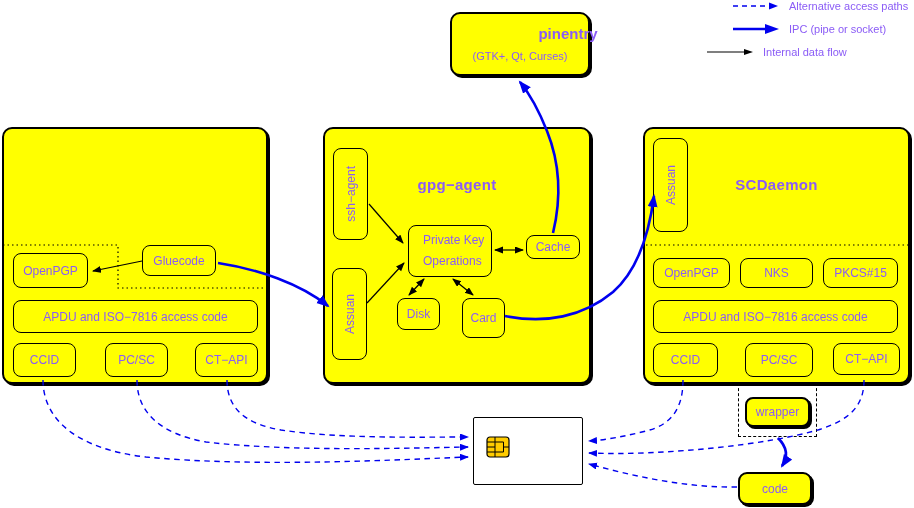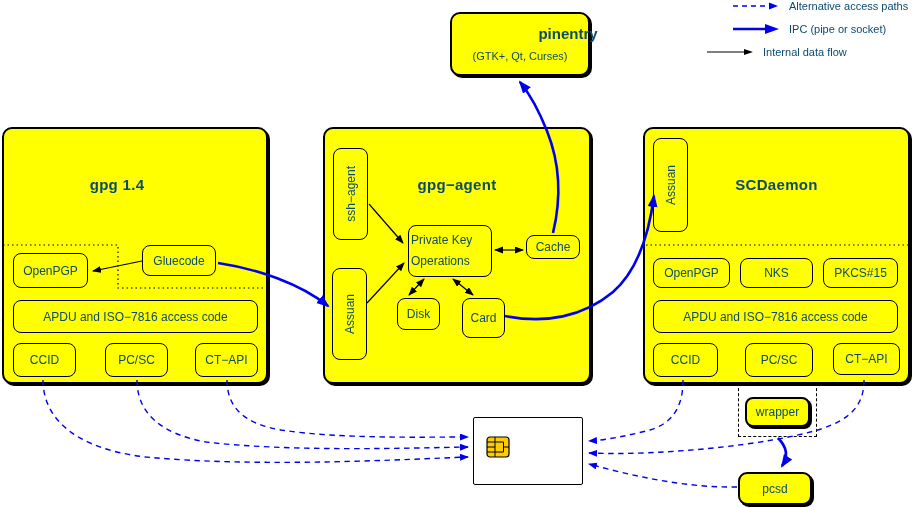--- a/index.html
+++ b/index.html
@@ -1,32 +1,32 @@
 <!DOCTYPE html>
 <html><head>
 <meta charset="utf-8">
 <style>
   html,body{margin:0;padding:0;background:#fff;}
   .stage{position:relative;width:914px;height:508px;background:#ffffff;
-         font-family:"Liberation Sans",sans-serif;color:#0c4a6e;overflow:hidden;}
+         font-family:"Liberation Sans",sans-serif;color:#8b5cf6;overflow:hidden;}
 
   
   .bigbox{position:absolute;background:#ffff00;border:2px solid #000;
           border-radius:10px;box-shadow:2px 2px 0 #000;box-sizing:border-box;}
   .bigtitle{position:absolute;text-align:center;font-weight:bold;font-size:15px;
             letter-spacing:.3px;}
 
   
   .node{position:absolute;background:#ffff00;border:1.5px solid #000;border-radius:8px;
         display:flex;align-items:center;justify-content:center;font-size:12px;
         box-sizing:border-box;text-align:center;}
   .heavy{border-width:2px;box-shadow:2px 2px 0 #000;text-align:right;}
   .vert span{writing-mode:vertical-rl;transform:rotate(180deg);white-space:nowrap;}
   .pko{flex-direction:column;align-items:flex-start;justify-content:center;
-       padding-left:2px;line-height:21px;text-align:left;}
+       padding-left:14px;line-height:21px;text-align:left;}
 
   
   .pin-title{position:absolute;width:100%;text-align:center;font-weight:bold;font-size:15px;padding-left:48px;}
   .pin-sub{position:absolute;width:100%;text-align:center;font-size:11px;}
 
   
   .dashedframe{position:absolute;border:1.5px dashed #000;box-sizing:border-box;}
   .smartcard{position:absolute;background:#fff;border:1.5px solid #000;border-radius:2px;
              box-sizing:border-box;}
   .chip{position:absolute;left:12px;top:18px;}
@@ -68,21 +68,20 @@
       <path d="M37,2 L46,5 L37,8 Z" fill="#000"></path>
     </svg>
     <span>Internal data flow</span>
   </div>
 
   <div class="bigbox" style="left:450px;top:12px;width:140px;height:64px;border-width:2.5px;"></div>
   <div class="pin-title" style="left:450px;top:25px;width:140px;">pinentry</div>
   <div class="pin-sub" style="left:450px;top:50px;width:140px;">(GTK+, Qt, Curses)</div>
 
   <div class="bigbox" style="left:2px;top:127px;width:266px;height:257px;"></div>
-  <div class="bigtitle" style="left:2px;top:176px;width:230px;">gpg 1.4</div>
 
   <div class="bigbox" style="left:323px;top:127px;width:268px;height:257px;"></div>
   <div class="bigtitle" style="left:323px;top:176px;width:268px;">gpg−agent</div>
 
   <div class="bigbox" style="left:643px;top:127px;width:267px;height:257px;"></div>
   <div class="bigtitle" style="left:643px;top:176px;width:267px;">SCDaemon</div>
 
   <div class="node" style="left:13px;top:253px;width:75px;height:35px;">
     <span>OpenPGP</span>
     </div>
@@ -145,21 +144,21 @@
     </div>
   <div class="node" style="left:833px;top:343px;width:67px;height:32px;">
     <span>CT−API</span>
     </div>
 
   <div class="dashedframe" style="left:738px;top:383px;width:79px;height:54px;"></div>
   <div class="node heavy" style="left:745px;top:397px;width:65px;height:30px;">
     <span>wrapper</span>
     </div>
   <div class="node heavy" style="left:738px;top:472px;width:74px;height:33px;border-radius:9px;">
-    <span>pcsd</span>
+    <span>code</span>
     </div>
 
   <div class="smartcard" style="left:473px;top:417px;width:110px;height:68px;">
     <svg class="chip" width="24" height="22" viewBox="0 0 24 22">
       <rect x="1" y="1" width="22" height="20" rx="3" fill="#ffcc00" stroke="#000" stroke-width="1.2"></rect>
       <path d="M9,1 V21 M1,6 H9 M1,11 H9 M1,16 H9 M9,6 H17.5 V16 H9 M17.5,11 H23" stroke="#000" stroke-width="1" fill="none"></path>
     </svg>
   </div>
 
   <svg class="overlay" width="914" height="508">

